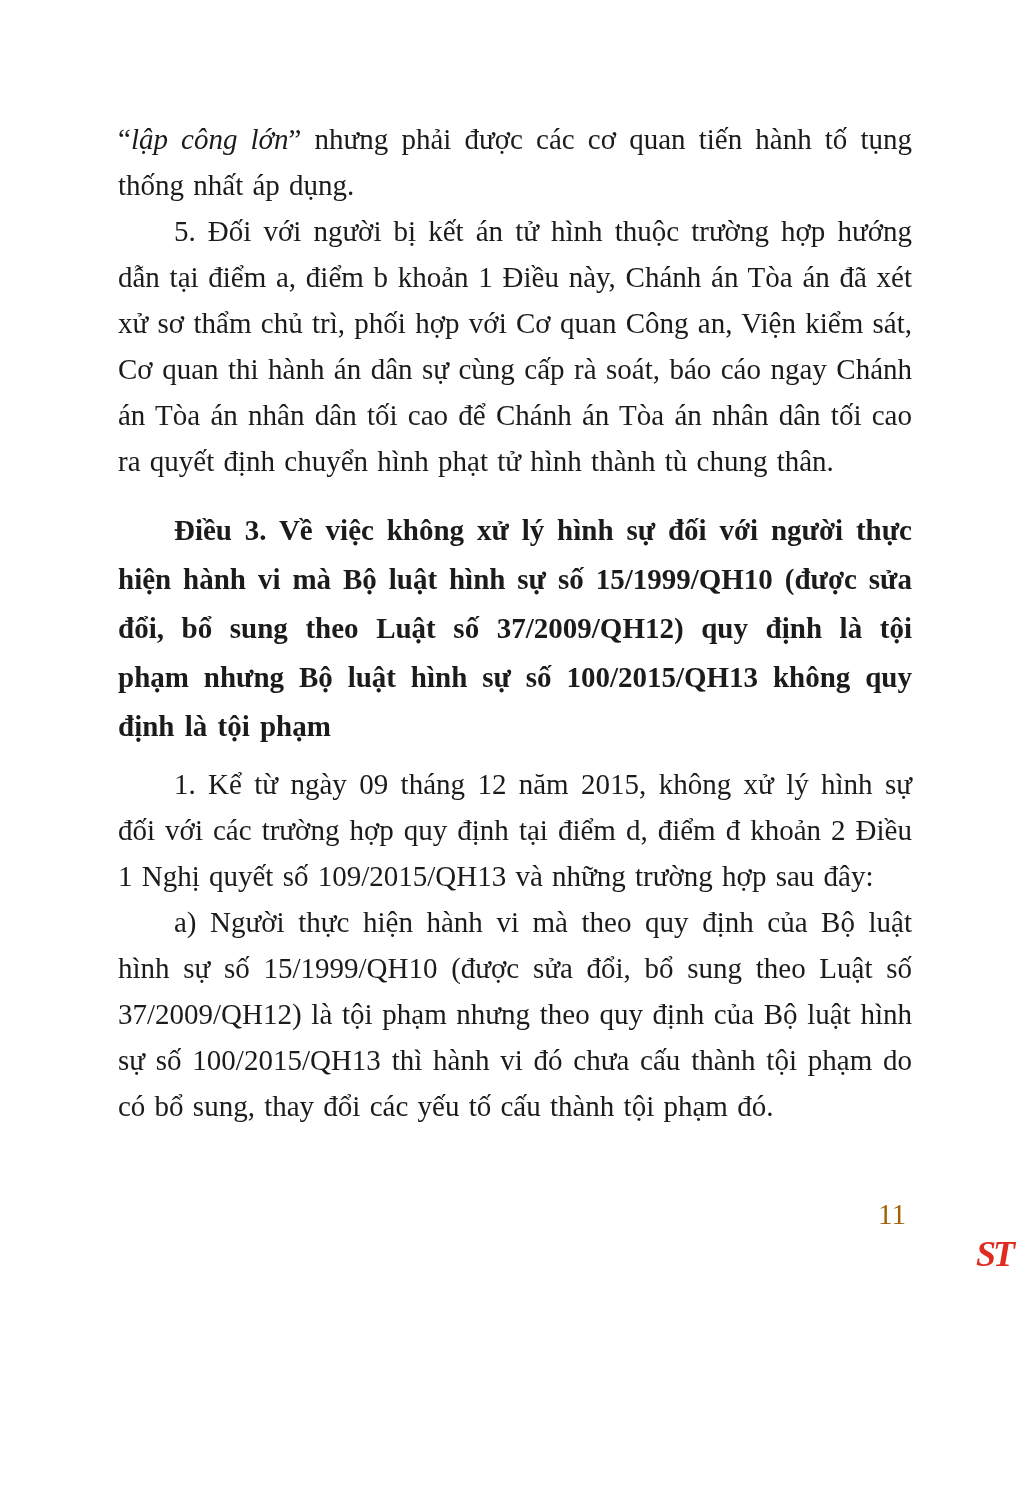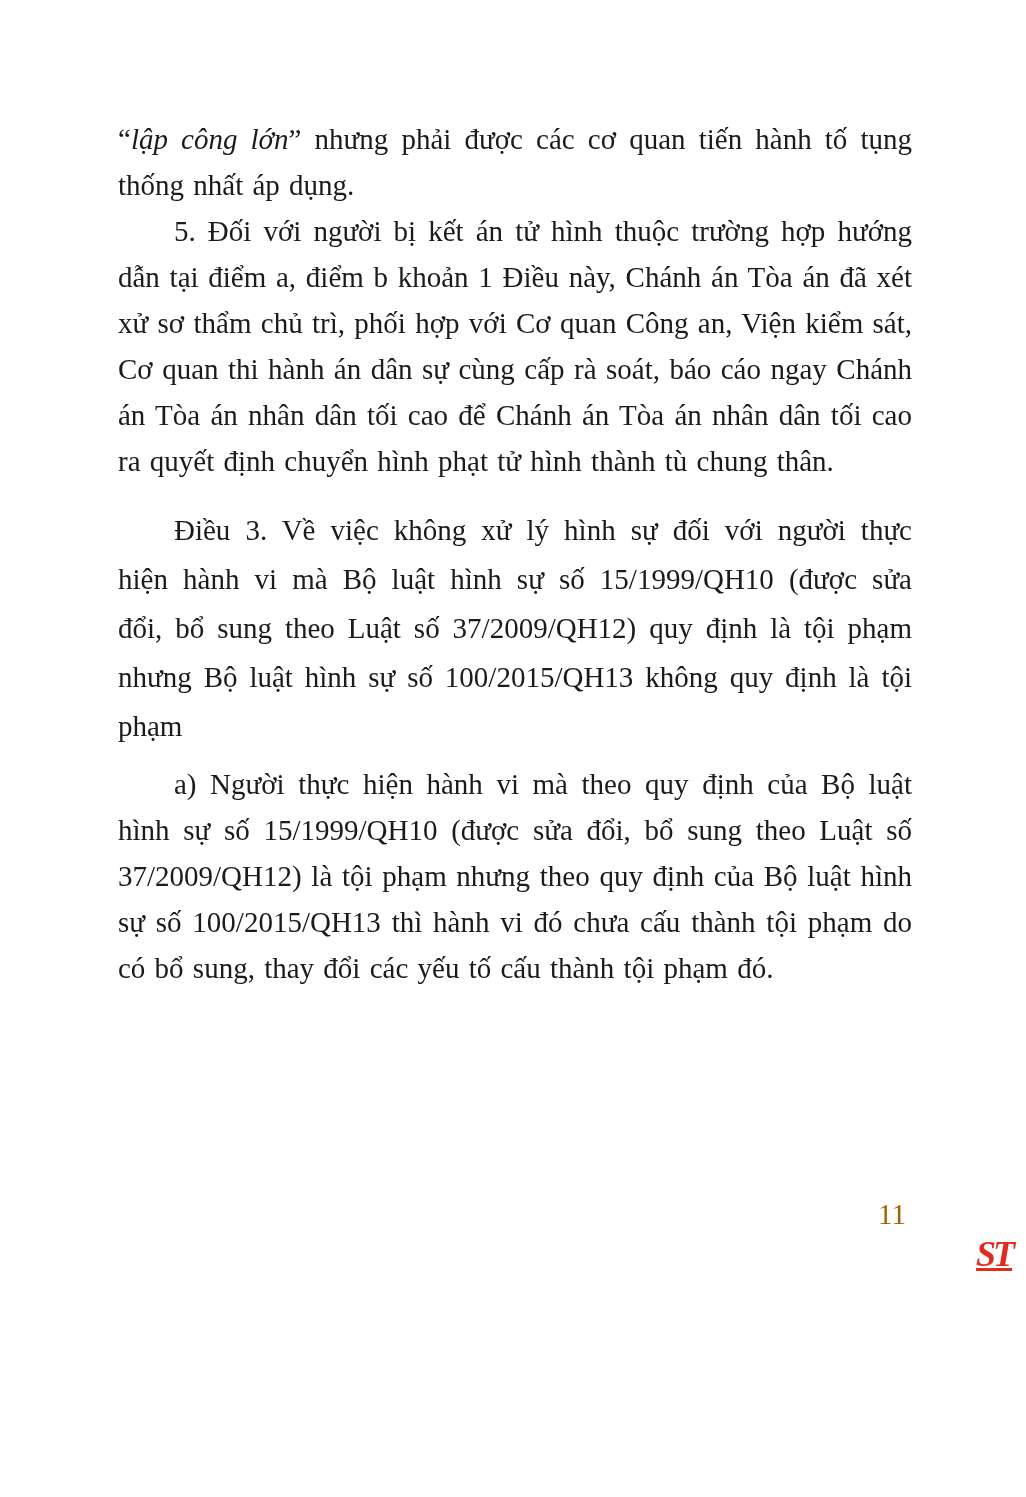--- a/index.html
+++ b/index.html
@@ -26,21 +26,21 @@
     margin: 0;
     font-size: 29px;
     line-height: 46px;
     text-align: justify;
     word-spacing: 2px;
   }
   .content p.indent {
     text-indent: 56px;
   }
   .content p.heading {
-    font-weight: normal;
+    font-weight: bold;
     line-height: 49px;
     margin-top: 22px;
     margin-bottom: 10px;
     word-spacing: 3px;
   }
   .content p.example {
     font-style: italic;
     word-spacing: 6px;
   }
   .italic { font-style: italic; }
@@ -54,28 +54,28 @@
   .publisher-logo {
     position: absolute;
     right: 14px;
     bottom: 14px;
     font-size: 36px;
     font-weight: bold;
     font-style: italic;
     letter-spacing: -3px;
     color: #e02b20;
     font-family: "Liberation Serif", "DejaVu Serif", serif;
-    text-decoration: underline;
   }
 </style>
 </head>
 <body>
 
 <div class="page">
   <div class="content">
       <p><span>“</span><span class="italic">lập công lớn</span><span>” nhưng phải được các cơ quan tiến hành tố tụng thống nhất áp dụng.</span></p>
       <p class="indent"><span>5. Đối với người bị kết án tử hình thuộc trường hợp hướng dẫn tại điểm a, điểm b khoản 1 Điều này, Chánh án Tòa án đã xét xử sơ thẩm chủ trì, phối hợp với Cơ quan Công an, Viện kiểm sát, Cơ quan thi hành án dân sự cùng cấp rà soát, báo cáo ngay Chánh án Tòa án nhân dân tối cao để Chánh án Tòa án nhân dân tối cao ra quyết định chuyển hình phạt tử hình thành tù chung thân.</span></p>
       <p class="heading indent"><span>Điều 3. Về việc không xử lý hình sự đối với người thực hiện hành vi mà Bộ luật hình sự số 15/1999/QH10 (được sửa đổi, bổ sung theo Luật số 37/2009/QH12) quy định là tội phạm nhưng Bộ luật hình sự số 100/2015/QH13 không quy định là tội phạm</span></p>
+      <p class="indent"><span>1. Kể từ ngày 09 tháng 12 năm 2015, không xử lý hình sự đối với các trường hợp quy định tại điểm d, điểm đ khoản 2 Điều 1 Nghị quyết số 109/2015/QH13 và những trường hợp sau đây:</span></p>
       <p class="indent"><span>a) Người thực hiện hành vi mà theo quy định của Bộ luật hình sự số 15/1999/QH10 (được sửa đổi, bổ sung theo Luật số 37/2009/QH12) là tội phạm nhưng theo quy định của Bộ luật hình sự số 100/2015/QH13 thì hành vi đó chưa cấu thành tội phạm do có bổ sung, thay đổi các yếu tố cấu thành tội phạm đó.</span></p>
     </div>
   <div class="page-number">11</div>
   <div class="publisher-logo">ST</div>
 </div>
 
 </body></html>

